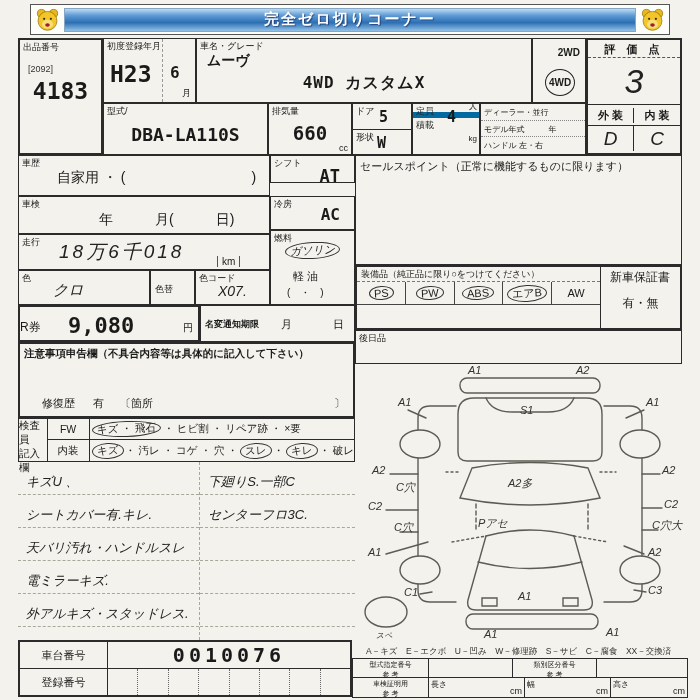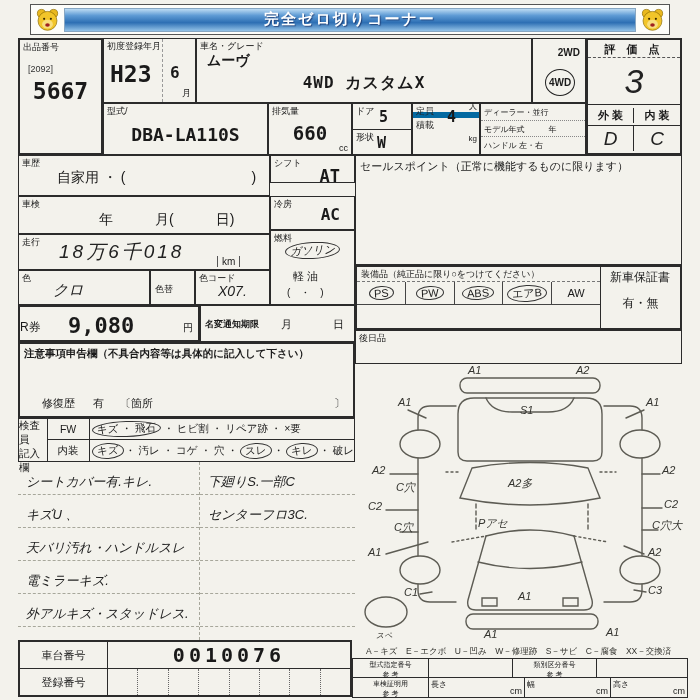--- a/index.html
+++ b/index.html
@@ -49,21 +49,21 @@
     <ellipse cx="20" cy="27" rx="8" ry="6.5" fill="#f8df7e"></ellipse>
     <circle cx="15" cy="19" r="1.6" fill="#3a2a00"></circle>
       <circle cx="25" cy="19" r="1.6" fill="#3a2a00"></circle>
     <ellipse cx="20" cy="28" rx="3.4" ry="2.6" fill="#a02020"></ellipse>
   </svg>
 </div>
 
 <div class="bx hv" style="left:18px;top:38px;width:85px;height:117px">
   <span class="lb">出品番号</span>
   <div style="position:absolute;top:24px;left:8px;font-size:9px;color:#333">[2092]</div>
-  <div class="mono" style="position:absolute;top:38px;left:0;width:100%;text-align:center;font-size:23px">5667</div>
+  <div class="mono" style="position:absolute;top:38px;left:0;width:100%;text-align:center;font-size:23px">4183</div>
 </div>
 
 <div class="bx" style="left:103px;top:38px;width:93px;height:65px">
   <span class="lb">初度登録年月</span>
   <span class="mono" style="position:absolute;left:6px;top:22px;font-size:23px">H23</span>
   <span style="position:absolute;left:58px;top:0;height:100%;border-left:1px dashed #999"></span>
   <span class="mono" style="position:absolute;left:66px;top:24px;font-size:16px">6</span>
   <span style="position:absolute;right:4px;bottom:2px;font-size:9px">月</span>
 </div>
 
@@ -206,22 +206,22 @@
         <span style="margin:0 2px">・</span>
         <span class="circ">キレ</span>
         <span style="margin-left:2px">・ 破レ</span>
       </span>
     </div>
   </div>
 </div>
 
 <div style="position:absolute;left:18px;top:462px;width:337px;height:178px;display:flex">
   <div style="width:182px;border-right:1px dashed #a7a79b">
+    <div class="nline hw">キズU 、</div>
     <div class="nline hw">シートカバー有.キレ.</div>
-    <div class="nline hw">キズU 、</div>
     <div class="nline hw">天バリ汚れ・ハンドルスレ</div>
     <div class="nline hw">電ミラーキズ.</div>
     <div class="nline hw">外アルキズ・スタッドレス.</div>
   </div>
   <div style="flex:1">
     <div class="nline hw">下廻りS.一部C</div>
     <div class="nline hw">センターフロ3C.</div>
     <div class="nline"></div>
     <div class="nline"></div>
     <div class="nline"></div>

